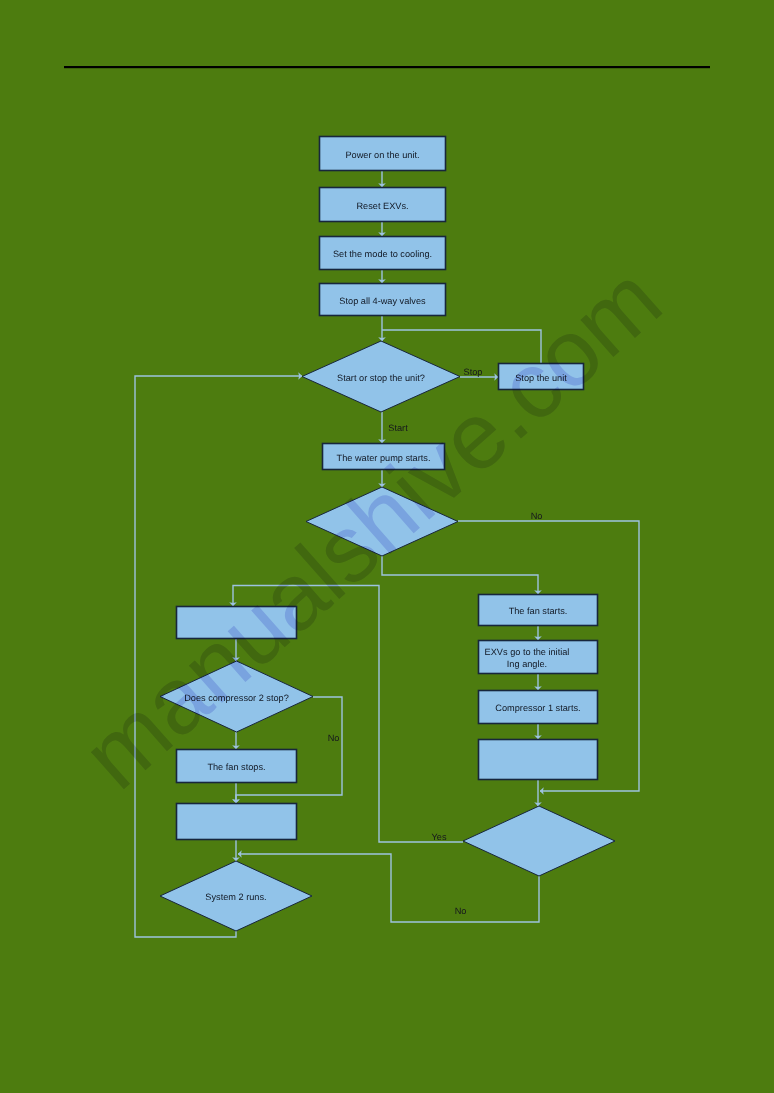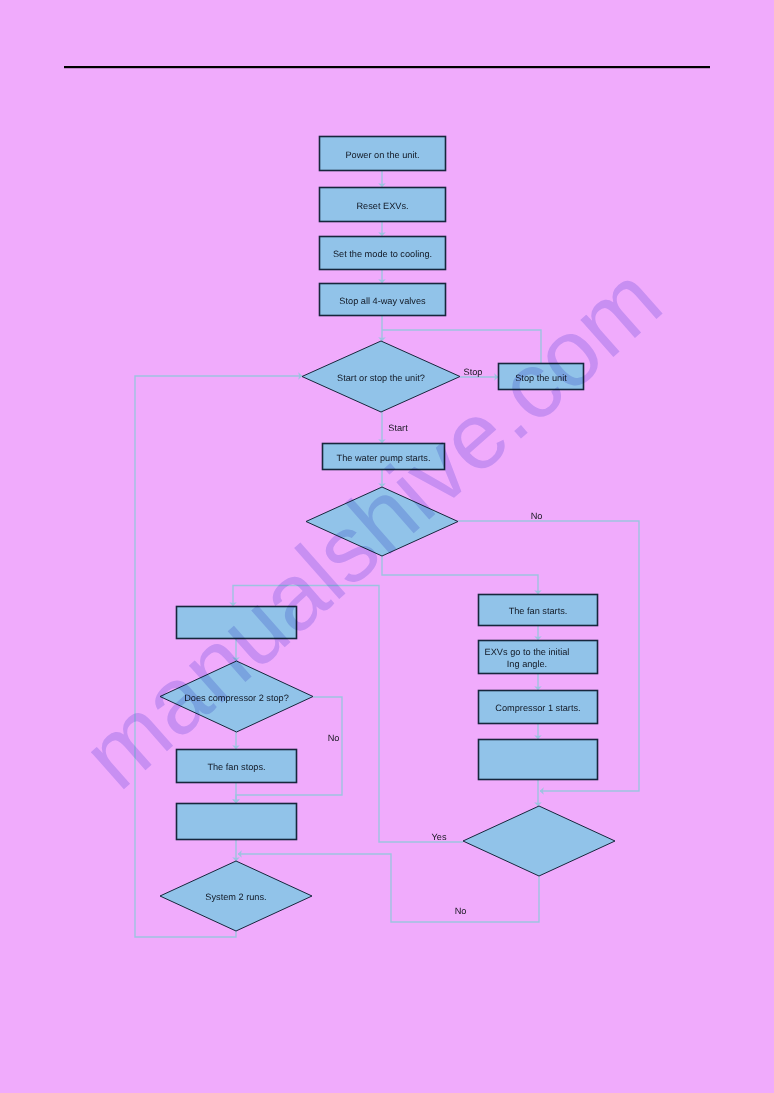--- a/index.html
+++ b/index.html
@@ -1,19 +1,19 @@
 <!DOCTYPE html>
 <html><head>
 <meta charset="utf-8">
 <title>Cooling-mode control flowchart</title>
 <style>
   html,body{margin:0;padding:0;}
   body{width:774px;height:1093px;background:#ffffff;overflow:hidden;
        font-family:"Liberation Sans",sans-serif;}
-  #page{position:relative;width:774px;height:1093px;background:#f0abfc;overflow:hidden;}
+  #page{position:relative;width:774px;height:1093px;background:#4d7c0f;overflow:hidden;}
   svg.layer{position:absolute;left:0;top:0;width:774px;height:1093px;
             text-rendering:geometricPrecision;-webkit-font-smoothing:antialiased;}
   #wm-layer{pointer-events:none;mix-blend-mode:multiply;z-index:2;}
   #chart{z-index:1;}
   text{white-space:pre;}
 </style>
 </head>
 <body>
 
 <div id="page">

